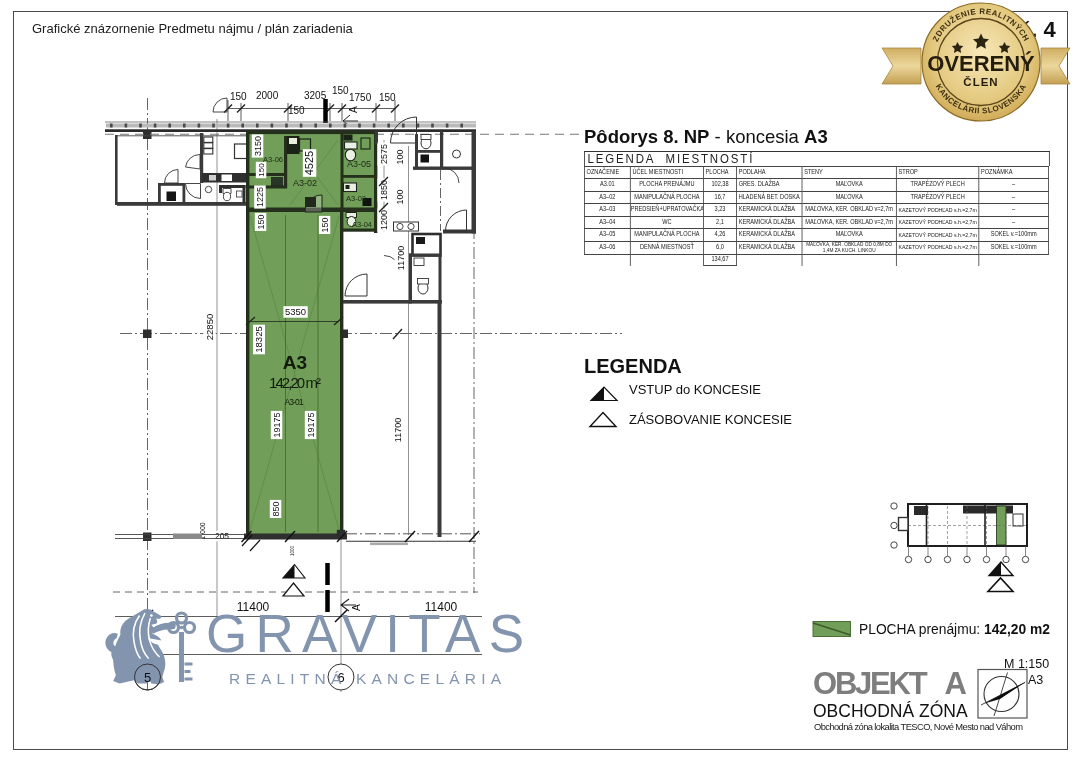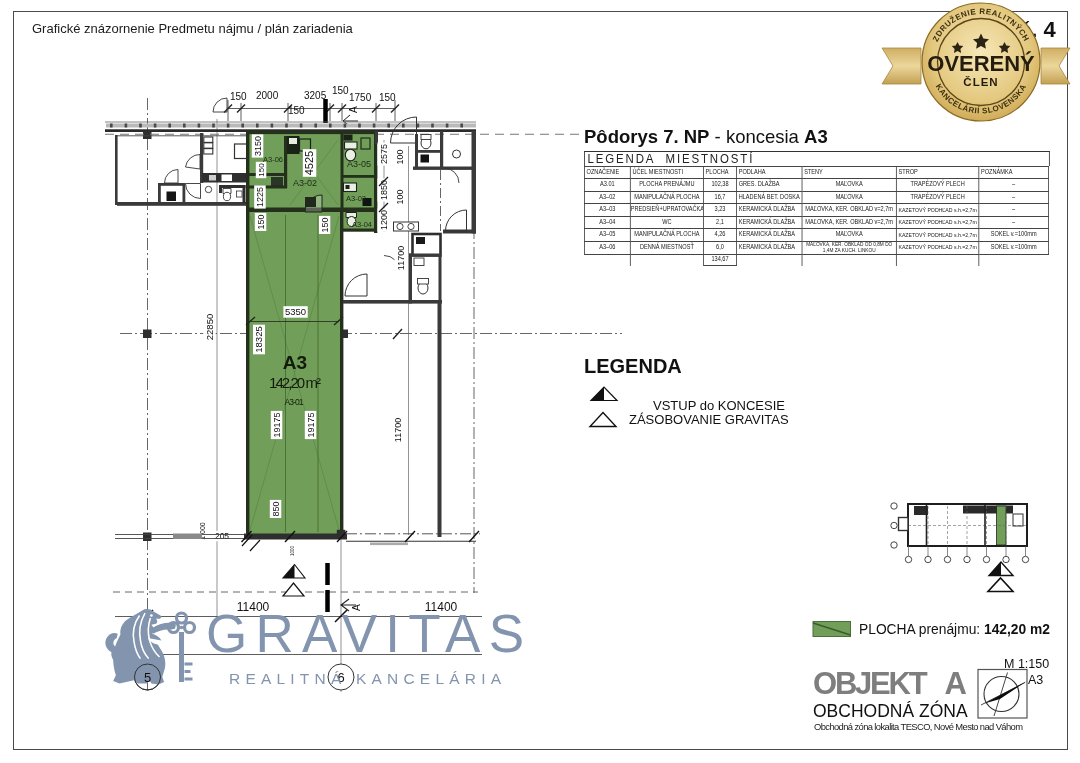--- a/index.html
+++ b/index.html
@@ -10,21 +10,21 @@
       padding:0;line-height:1.05;color:#1a1a1a;font-family:"Liberation Sans",sans-serif;
       white-space:nowrap;overflow:hidden;}
 </style>
 </head>
 <body>
 
 <div class="abs" style="left:13px;top:11px;width:1053px;height:737px;border:1.6px solid #4a4a4a;"></div>
 
 <div class="abs" style="left:32px;top:21px;font-size:13px;color:#1c1c1c;">Grafické znázornenie Predmetu nájmu / plán zariadenia</div>
 
-<div class="abs" style="left:584px;top:126px;font-size:18.5px;color:#111;"><b>Pôdorys 7. NP</b> - koncesia <b>A3</b></div>
+<div class="abs" style="left:584px;top:126px;font-size:18.5px;color:#111;"><b>Pôdorys 8. NP</b> - koncesia <b>A3</b></div>
 
 <div class="abs" style="left:584px;top:151px;width:546px;transform:scaleX(0.85);transform-origin:0 0;">
   <div style="border:1.2px solid #333;border-bottom:none;font-size:13.5px;letter-spacing:2.2px;color:#222;padding:0 3px;height:14px;line-height:13px;width:540px;">LEGENDA&nbsp; MIESTNOSTÍ</div>
   <table class="leg" style="width:546px;">
   <colgroup>
         <col style="width:54px">
         <col style="width:86px">
         <col style="width:39px">
         <col style="width:77px">
         <col style="width:111px">
@@ -103,23 +103,23 @@
           <td style="border-bottom-color:transparent;"></td>
           <td style="border-bottom-color:transparent;"></td>
           <td style="border-bottom-color:transparent;border-right-color:transparent;"></td>
         </tr>
   </tbody>
     </table>
 </div>
 
 <div class="abs" style="left:584px;top:355px;font-size:20px;font-weight:bold;color:#111;text-align:right;">LEGENDA</div>
 
-<div class="abs" style="left:629px;top:398px;font-size:13px;color:#111;margin-left:24px;">VSTUP do KONCESIE</div>
-
-<div class="abs" style="left:629px;top:412px;font-size:13px;color:#111;">ZÁSOBOVANIE GRAVITAS</div>
+<div class="abs" style="left:629px;top:382px;font-size:13px;color:#111;">VSTUP do KONCESIE</div>
+
+<div class="abs" style="left:629px;top:412px;font-size:13px;color:#111;">ZÁSOBOVANIE KONCESIE</div>
 
 <svg class="abs" style="left:0;top:0;" width="1080" height="763" viewBox="0 0 1080 763">
 
 <path d="M147.5 98 V 692" stroke="#555" stroke-width="0.9" fill="none" stroke-dasharray="12 3 2 3"></path>
 
 <path d="M217 119 V 616" stroke="#666" stroke-width="0.7" fill="none"></path>
 
 <path d="M341 205 V 692" stroke="#777" stroke-width="0.8" fill="none"></path>
 
 <path d="M120 333.5 H 622" stroke="#555" stroke-width="0.9" fill="none" stroke-dasharray="12 3 2 3"></path>

